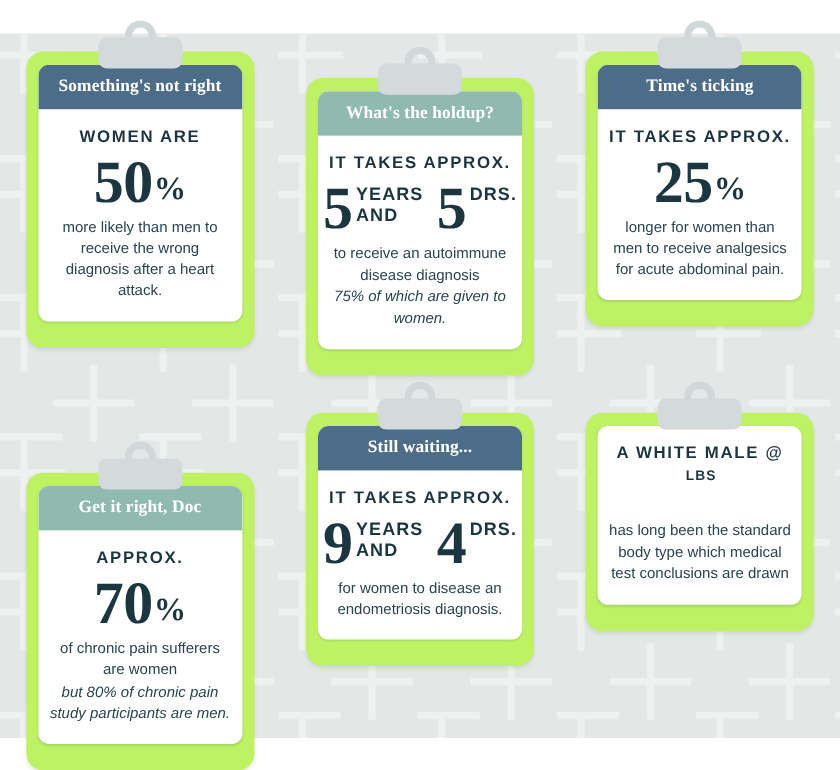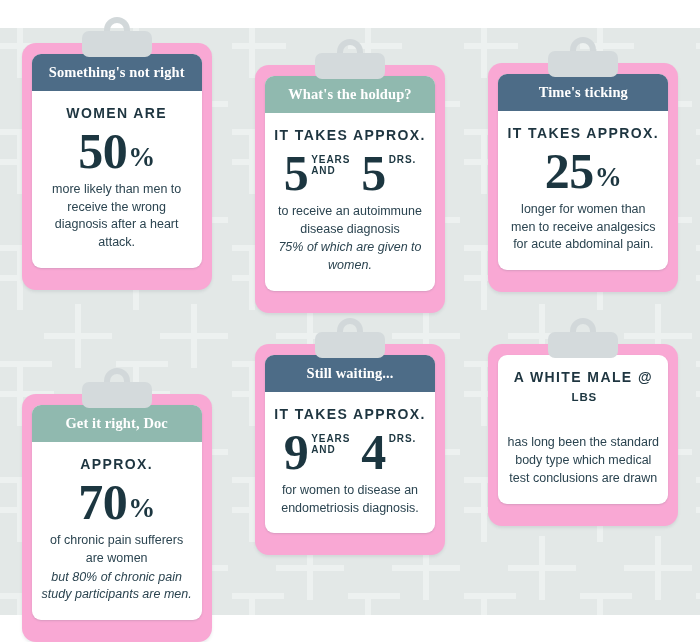--- a/index.html
+++ b/index.html
@@ -62,21 +62,21 @@
 
   
   .clipboard {
     position: relative;
     width: 190px;
   }
 
   .clip-frame {
     position: relative;
     width: 190px;
-    background: #f9a8d4;
+    background: #bef264;
     border-radius: 14px;
     padding: 11px 10px 22px 10px;
     box-shadow: 0 2px 3px rgba(80,100,110,0.12);
   }
 
   
   .clip-hardware {
     position: absolute;
     left: 50%;
     top: -26px;
@@ -175,21 +175,21 @@
     font-size: 27px;
     color: #1c3640;
     align-self: flex-end;
     margin-bottom: 3px;
     margin-left: 1px;
   }
 
   .unit-stack {
     font-family: "Liberation Sans", sans-serif;
     font-weight: bold;
-    font-size: 10px;
+    font-size: 15px;
     letter-spacing: 0.9px;
     color: #1c3640;
     text-align: left;
     line-height: 1.16;
     margin-left: 3px;
     margin-top: 4px;
   }
 
   .unit-inline {
     font-family: "Liberation Sans", sans-serif;
@@ -297,21 +297,21 @@
               </span>
             </div>
             <div class="desc">to receive an autoimmune disease diagnosis</div>
             <div class="desc-italic">75% of which are given to women.</div>
           </div>
         </div>
       </div>
     </div>
   </div>
 
-  <div class="board-cell" style="padding-top:43px;margin-top:20px;">
+  <div class="board-cell" style="padding-top:43px;">
     <div class="clipboard">
       <div class="clip-hardware">
         <div class="clip-arch"></div>
         <div class="clip-bar"></div>
       </div>
       <div class="clip-frame">
         <div class="paper">
           <div class="paper-header blue">Time's ticking</div>
           <div class="paper-body">
             <div class="eyebrow">IT TAKES APPROX.</div>

